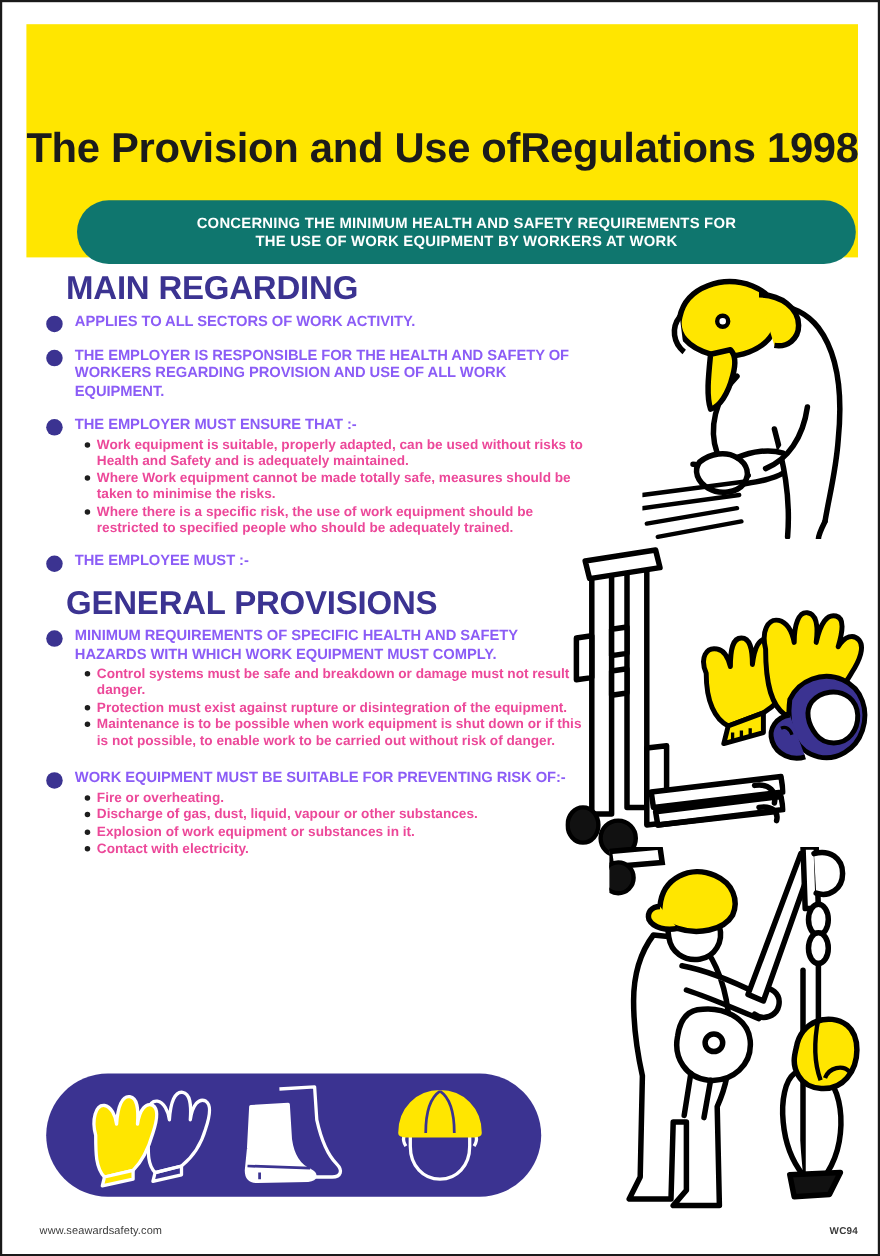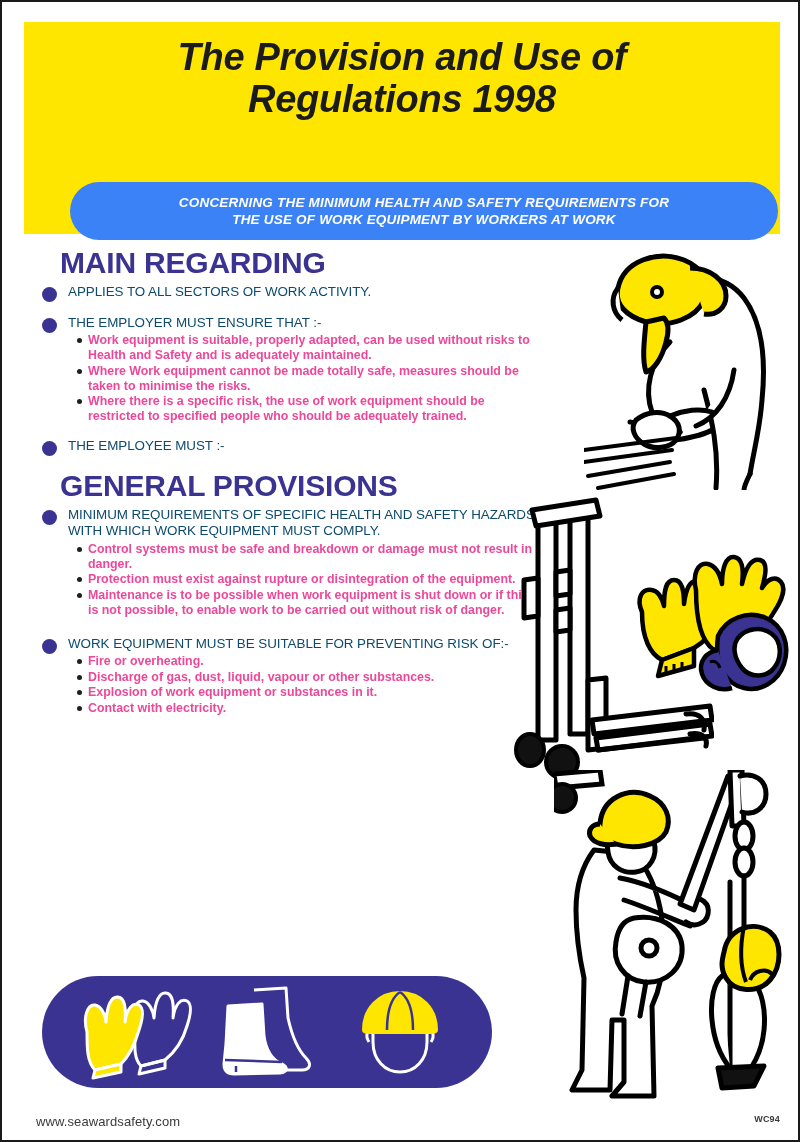--- a/index.html
+++ b/index.html
@@ -19,40 +19,39 @@
   }
 
   
   .header-block{
     position:absolute;
     left:22px; top:20px;
     width:756px; height:212px;
     background:#FFE600;
     box-sizing:border-box;
     display:flex;
-    flex-direction:column;
+    flex-direction:row;
     align-items:center;
     justify-content:flex-start;
     padding-top:14px;
-    font-style:italic;
   }
   .title-line{
     color:#1b1b1b;
     font-weight:bold;
     font-size:38px;
     line-height:42px;
     letter-spacing:-0.3px;
     text-align:center;
     white-space:nowrap;
   }
   .sub-banner{
     position:absolute;
     left:46px; top:160px;
     width:708px; height:58px;
-    background:#3b82f6;
+    background:#0f766e;
     border-radius:29px;
     display:flex;
     flex-direction:column;
     align-items:center;
     justify-content:center;
     box-sizing:border-box;
   }
   .sub-banner-line{
     color:#ffffff;
     font-size:13.5px;
@@ -92,23 +91,23 @@
   }
   .prov.tight{ margin-bottom:7px; }
   .dot{
     position:absolute;
     left:4px; top:3px;
     width:15px; height:15px;
     border-radius:50%;
     background:#3B3391;
   }
   .prov-title{
-    color:#0c4a6e;
+    color:#8b5cf6;
     font-size:13.4px;
-    font-weight:normal;
+    font-weight:bold;
     line-height:16.5px;
     letter-spacing:-0.05px;
     margin:0;
   }
   .sublist{
     list-style:none;
     margin:2px 0 0 8px;
     padding:0;
   }
   .sublist li{
@@ -154,21 +153,21 @@
   
   .footer{
     position:absolute;
     left:0; bottom:6px;
     width:800px;
     height:22px;
   }
   .footer-left{
     position:absolute;
     left:34px; top:2px;
-    font-size:13px;
+    font-size:10px;
     color:#3a3a3a;
     letter-spacing:0.1px;
   }
   .footer-right{
     position:absolute;
     right:22px; top:2px;
     font-size:9px;
     font-weight:bold;
     color:#3a3a3a;
     letter-spacing:0.2px;
@@ -193,20 +192,24 @@
 
     <div class="left-col">
 
       <div class="section-heading">MAIN REGARDING</div>
 
       <div class="prov tight">
         <span class="dot"></span>
         <p class="prov-title">APPLIES TO ALL SECTORS OF WORK ACTIVITY.</p>
       </div>
 
+      <div class="prov" style="margin-top:14px;">
+        <span class="dot"></span>
+        <p class="prov-title">THE EMPLOYER IS RESPONSIBLE FOR THE HEALTH AND SAFETY OF WORKERS REGARDING PROVISION AND USE OF ALL WORK EQUIPMENT.</p>
+      </div>
 
       <div class="prov" style="margin-top:14px;">
         <span class="dot"></span>
         <p class="prov-title">THE EMPLOYER MUST ENSURE THAT :-</p>
         <ul class="sublist">
           <li>Work equipment is suitable, properly adapted, can be used without risks to Health and Safety and is adequately maintained.</li>
           <li>Where Work equipment cannot be made totally safe, measures should be taken to minimise the risks.</li>
           <li>Where there is a specific risk, the use of work equipment should be restricted to specified people who should be adequately trained.</li>
         </ul>
       </div>

